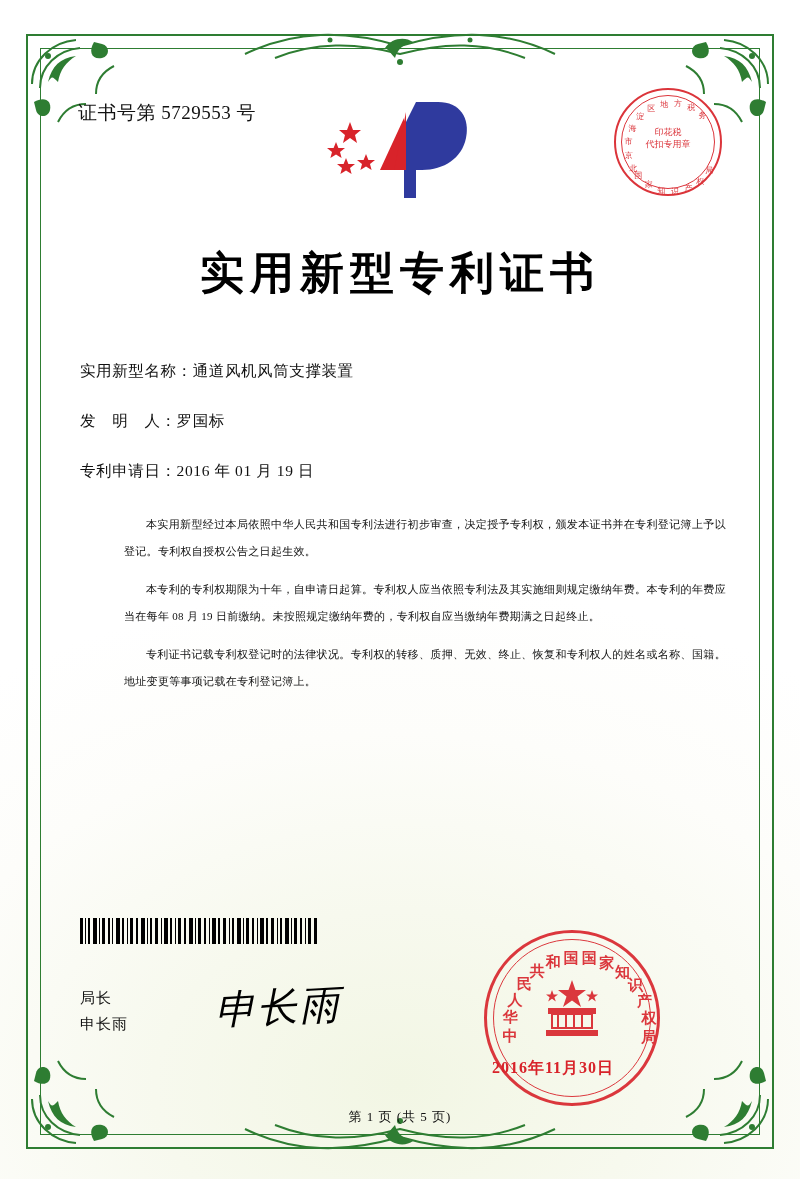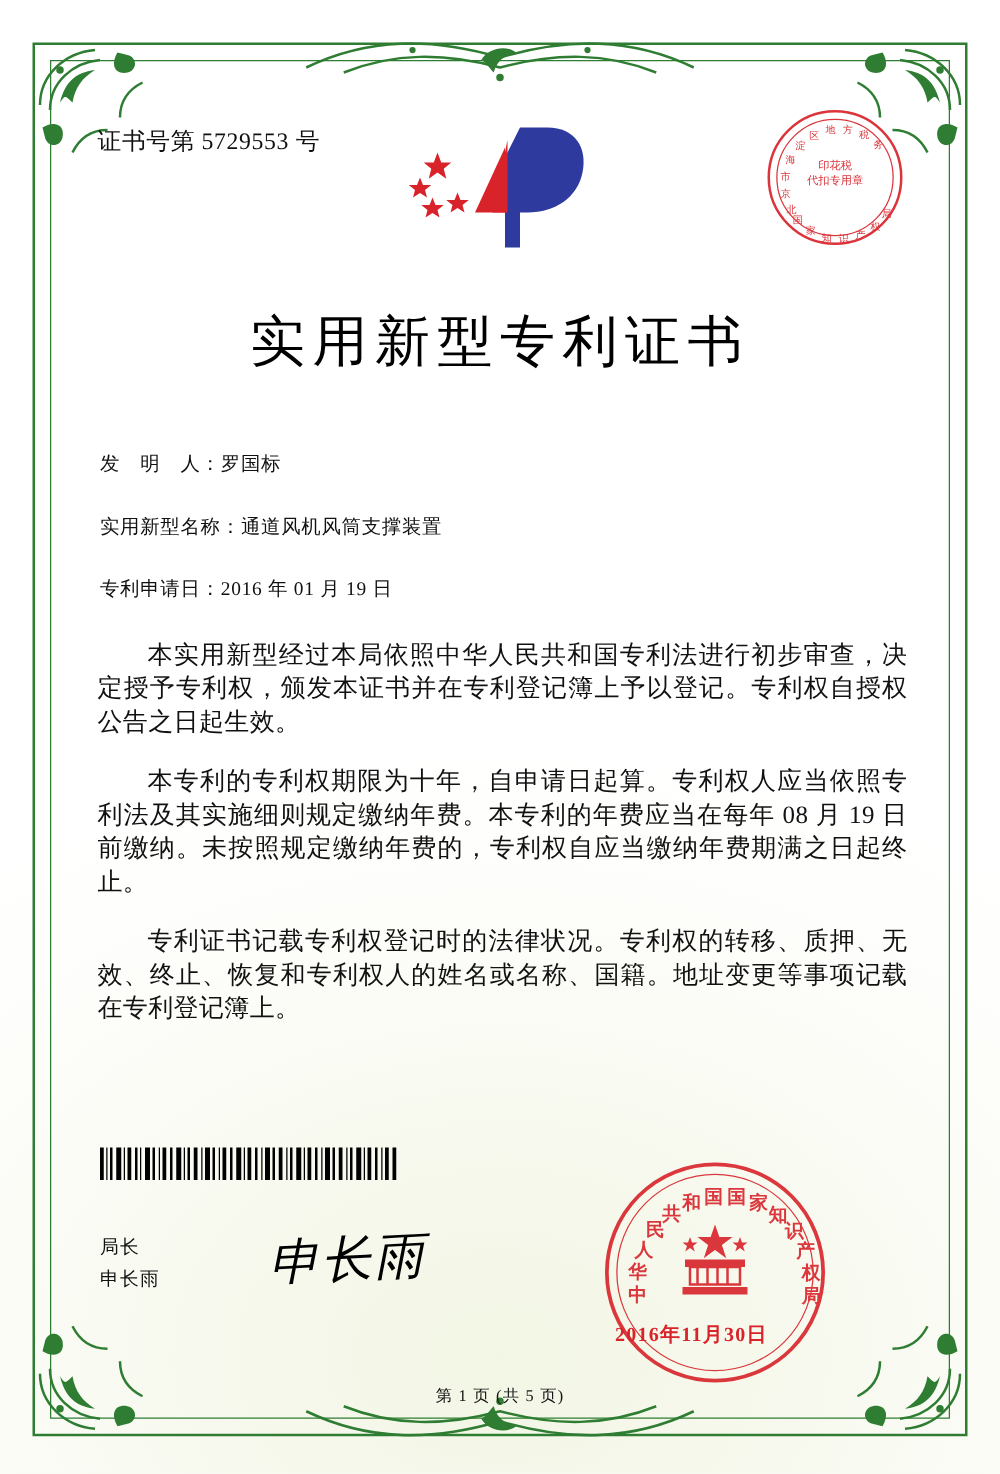--- a/index.html
+++ b/index.html
@@ -107,21 +107,21 @@
     left: 0; right: 0; top: 36px;
     text-align: center;
     font-size: 9px;
     line-height: 12px;
   }
 
   .title {
     margin-top: 118px;
     text-align: center;
     font-size: 44px;
-    font-weight: normal;
+    font-weight: bold;
     letter-spacing: 6px;
     color: #000;
     font-family: "Liberation Serif", "DejaVu Serif", serif;
   }
 
   .fields {
     margin-top: 58px;
     padding-left: 10px;
   }
   .field {
@@ -132,27 +132,28 @@
   }
   .field .label { }
   .field .value { }
 
   .paras {
     margin-top: 26px;
     padding-left: 8px;
     padding-right: 4px;
   }
   .para {
-    font-size: 20px;
+    font-size: 11px;
     line-height: 27px;
     text-indent: 2em;
     color: #111;
     margin-bottom: 2px;
     text-align: justify;
     letter-spacing: 0.3px;
+    margin-left: 46px;
   }
 
   
   .barcode {
     position: absolute;
     left: 80px;
     top: 918px;
     width: 238px;
     height: 26px;
   }
@@ -380,24 +381,24 @@
     </div>
   </div>
 
   <div class="content">
     <div class="cert-no">证书号第 5729553 号</div>
 
     <div class="title">实用新型专利证书</div>
 
     <div class="fields">
       <div class="field">
-        <span class="label">发　明　人：</span><span class="value">罗国标</span>
+        <span class="label">实用新型名称：</span><span class="value">通道风机风筒支撑装置</span>
       </div>
       <div class="field">
-        <span class="label">实用新型名称：</span><span class="value">通道风机风筒支撑装置</span>
+        <span class="label">发　明　人：</span><span class="value">罗国标</span>
       </div>
       <div class="field">
         <span class="label">专利申请日：</span><span class="value">2016 年 01 月 19 日</span>
       </div>
     </div>
 
     <div class="paras">
       <p class="para">本实用新型经过本局依照中华人民共和国专利法进行初步审查，决定授予专利权，颁发本证书并在专利登记簿上予以登记。专利权自授权公告之日起生效。</p>
       <p class="para">本专利的专利权期限为十年，自申请日起算。专利权人应当依照专利法及其实施细则规定缴纳年费。本专利的年费应当在每年 08 月 19 日前缴纳。未按照规定缴纳年费的，专利权自应当缴纳年费期满之日起终止。</p>
       <p class="para">专利证书记载专利权登记时的法律状况。专利权的转移、质押、无效、终止、恢复和专利权人的姓名或名称、国籍。地址变更等事项记载在专利登记簿上。</p>

